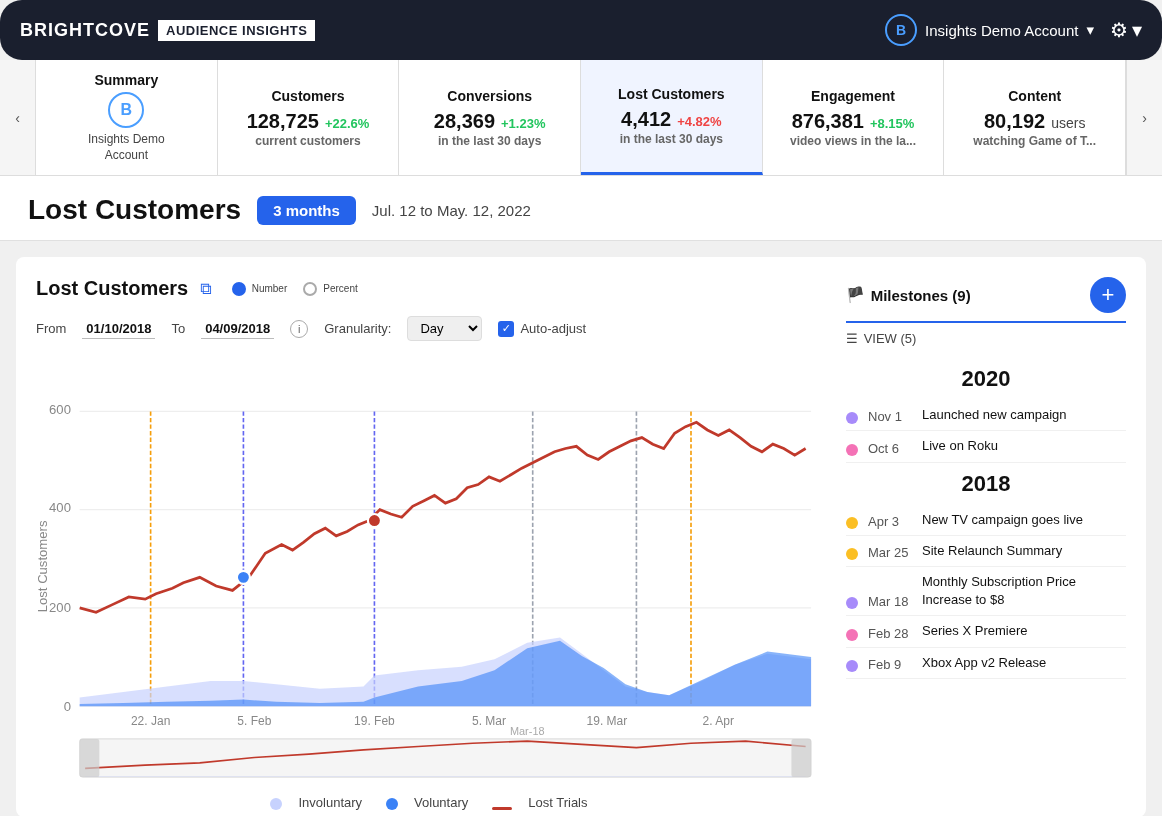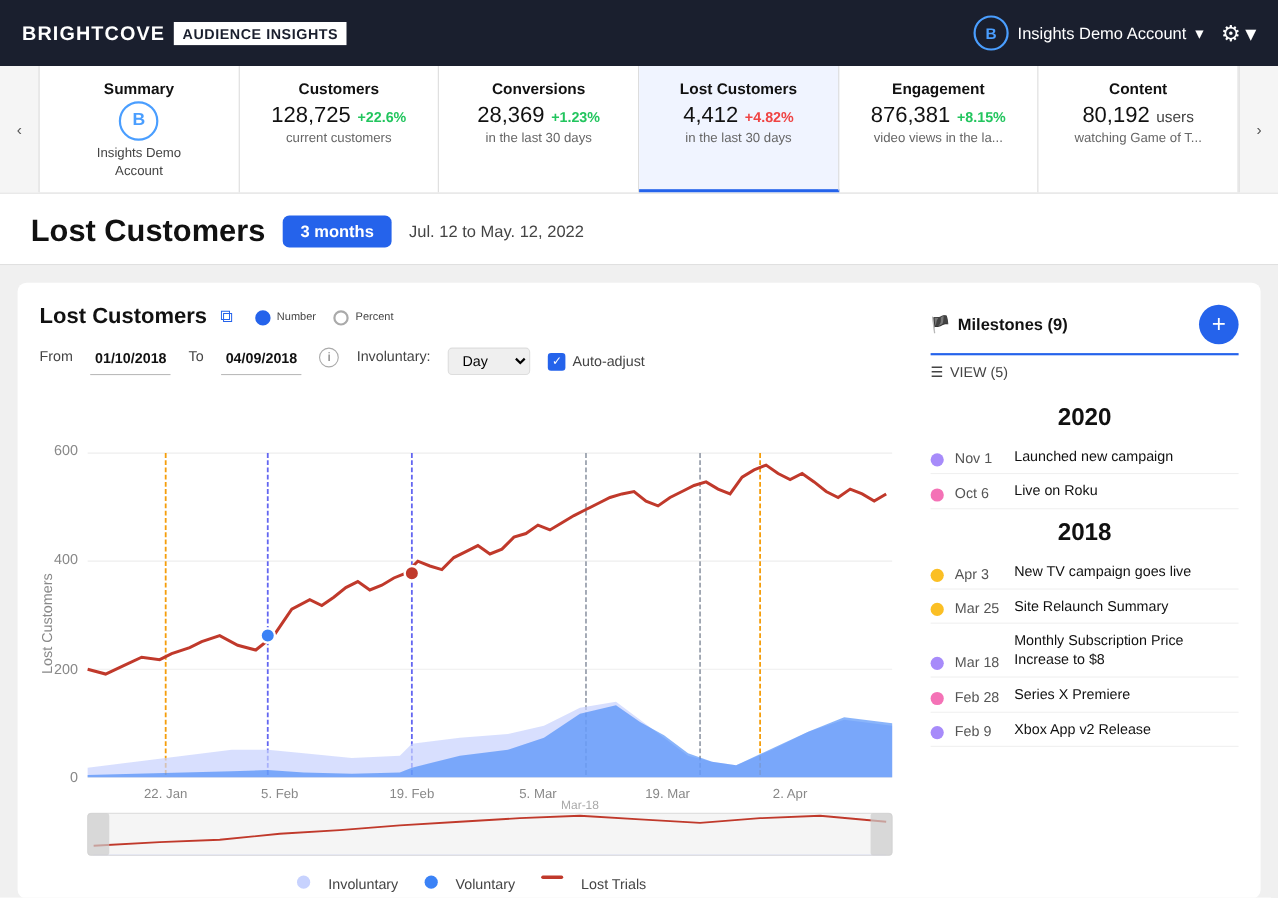--- a/index.html
+++ b/index.html
@@ -6,20 +6,21 @@
     body { font-family: -apple-system, BlinkMacSystemFont, 'Segoe UI', sans-serif; background: #f0f0f0; width: 1162px; height: 816px; overflow: hidden; }
 
     
     .top-nav {
       background: #1a1f2e;
       height: 60px;
       display: flex;
       align-items: center;
       justify-content: space-between;
       padding: 0 20px;
+      border-radius: 22px;
     }
     .brand {
       display: flex;
       align-items: center;
       gap: 8px;
     }
     .brand-bc {
       color: #fff;
       font-weight: 900;
       font-size: 18px;
@@ -81,50 +82,51 @@
     }
     .tab-bar-arrow.right {
       border-right: none;
       border-left: 1px solid #ddd;
     }
     .tab {
       flex: 1;
       display: flex;
       flex-direction: column;
       align-items: center;
-      justify-content: flex-start;
+      justify-content: center;
       padding: 12px 16px;
       cursor: pointer;
       border-right: 1px solid #ddd;
       min-width: 0;
     }
     .tab.active {
       border-bottom: 3px solid #2563eb;
     }
     .tab-title {
       font-weight: 700;
       font-size: 14px;
       color: #111;
     }
     .tab-value {
       font-size: 20px;
-      font-weight: 400;
+      font-weight: 700;
       color: #111;
       margin-top: 2px;
     }
     .tab-change {
       font-size: 13px;
       font-weight: 600;
     }
     .tab-change.positive { color: #22c55e; }
     .tab-change.negative { color: #ef4444; }
     .tab-sub {
       font-size: 12px;
       color: #666;
       margin-top: 1px;
+      font-weight: bold;
     }
     .tab-summary-label {
       font-size: 12px;
       color: #444;
       text-align: center;
       line-height: 1.3;
     }
 
     
     .page-header {
@@ -205,20 +207,21 @@
       width: 14px; height: 14px;
       border-radius: 50%;
       border: 2px solid #2563eb;
     }
     .radio-dot.filled { background: #2563eb; }
     .radio-dot.empty { background: #fff; border-color: #aaa; }
 
     
     .controls-row {
       display: flex;
+      align-items: center;
       gap: 16px;
       margin-bottom: 16px;
       font-size: 13px;
       color: #444;
     }
     .date-input {
       border-bottom: 1px solid #bbb;
       padding: 2px 4px;
       font-size: 13px;
       font-weight: 600;
@@ -269,21 +272,21 @@
       display: flex;
       align-items: center;
       justify-content: center;
       gap: 24px;
       margin-top: 8px;
       font-size: 13px;
       color: #444;
     }
     .legend-item {
       display: flex;
-      align-items: flex-start;
+      align-items: flex-end;
       gap: 16px;
     }
     .legend-dot {
       width: 12px; height: 12px;
       border-radius: 50%;
     }
     .legend-line {
       width: 20px; height: 3px;
       border-radius: 2px;
     }
@@ -459,21 +462,21 @@
         </label>
       </div>
     </div>
 
     <div class="controls-row">
       <span>From</span>
       <span class="date-input">01/10/2018</span>
       <span>To</span>
       <span class="date-input">04/09/2018</span>
       <div class="info-icon">i</div>
-      <span>Involuntary:</span>
+      <span>Granularity:</span>
       <select class="granularity-select">
         <option>Day</option><option>Week</option><option>Month</option>
       </select>
       <div class="checkbox-item">
         <div class="checkbox-box">✓</div>
         <span>Auto-adjust</span>
       </div>
     </div>
 
     <div class="chart-svg-container">

